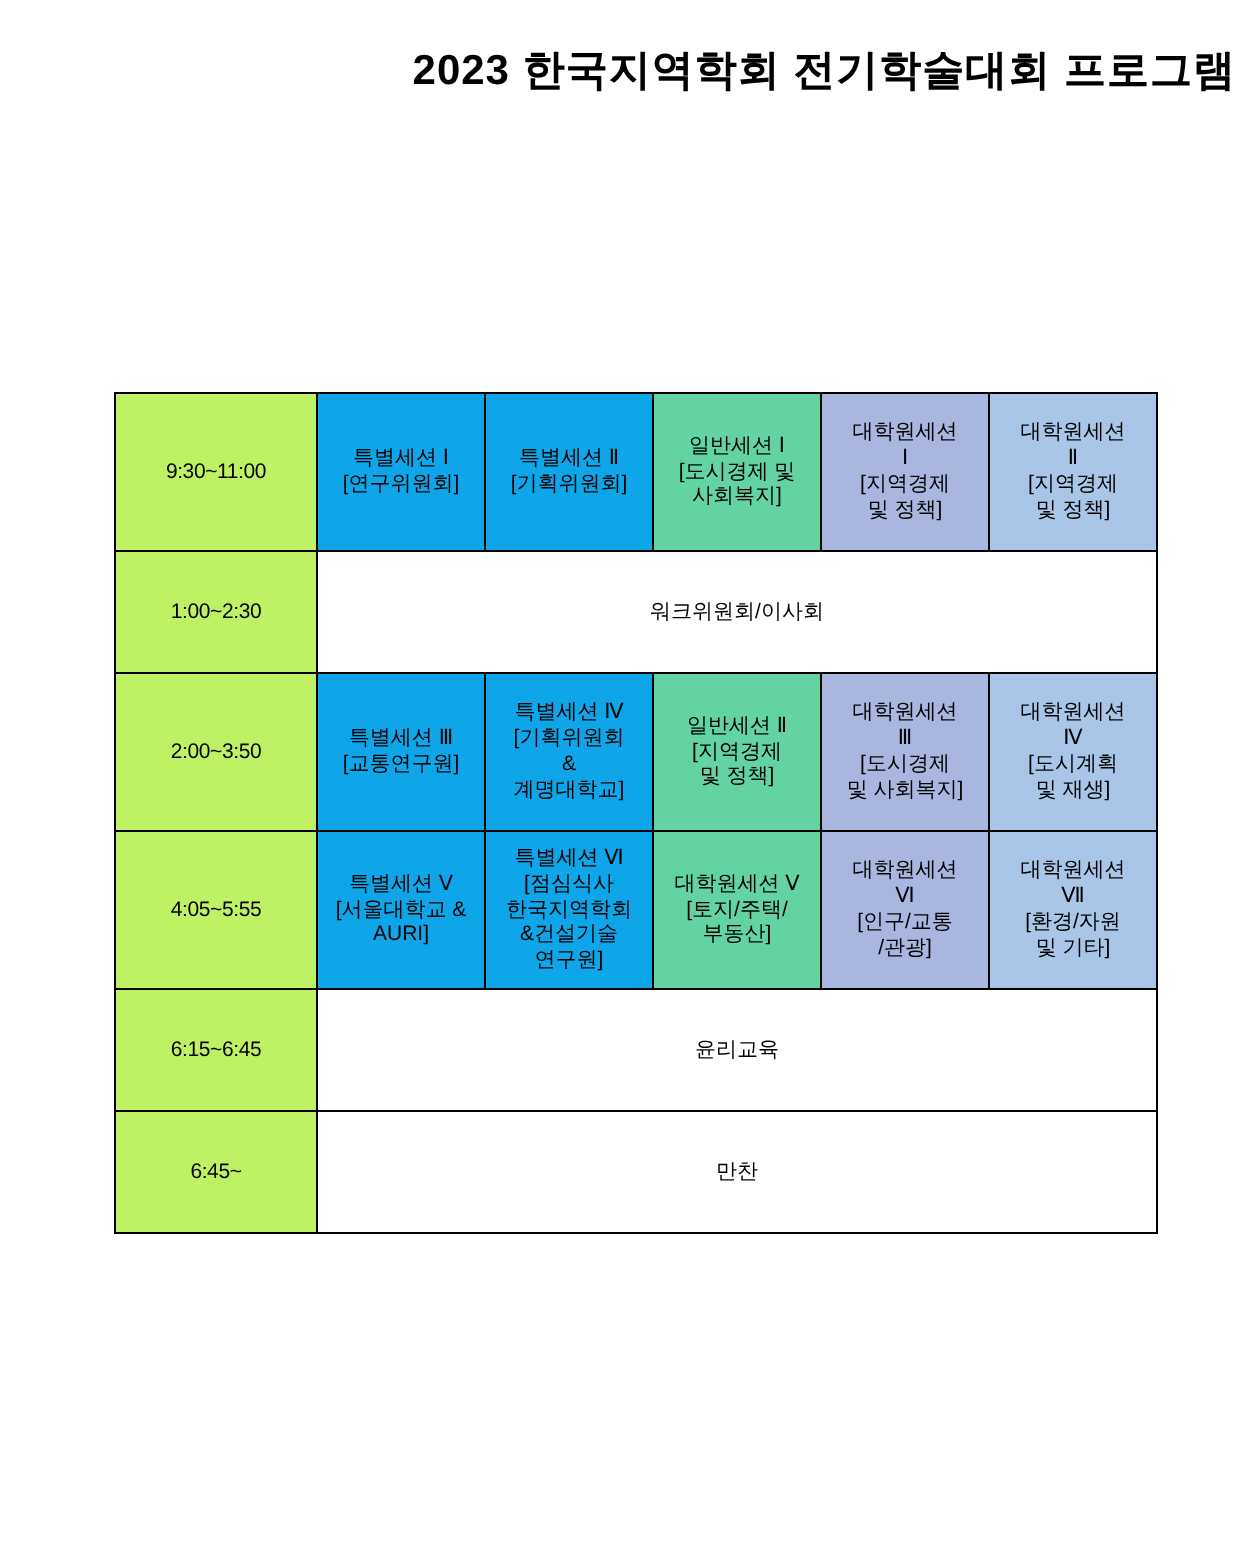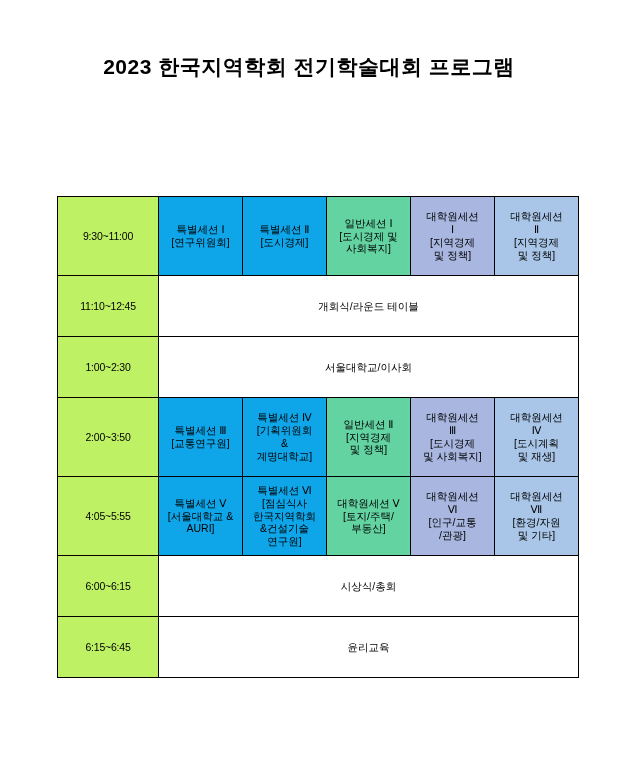--- a/index.html
+++ b/index.html
@@ -9,25 +9,25 @@
   }
   body {
     width: 618px;
     height: 782px;
     font-family: "Liberation Sans", sans-serif;
     color: #000000;
     position: relative;
     overflow: hidden;
   }
   .page-title {
-    text-align: center;
+    text-align: right;
     font-size: 21px;
     font-weight: bold;
     letter-spacing: 0.5px;
-    margin-top: 53px;
+    margin-top: 21px;
     margin-bottom: 0;
   }
   .schedule-wrap {
     position: absolute;
     left: 57px;
     top: 196px;
     width: 504px;
   }
   table.schedule {
     border-collapse: collapse;
@@ -77,21 +77,21 @@
           <td class="time-cell">9:30~11:00</td>
           <td class="session c-yellow">
             <span class="cell-lines">
               <span>특별세션 Ⅰ</span>
               <span>[연구위원회]</span>
             </span>
           </td>
           <td class="session c-yellow">
             <span class="cell-lines">
               <span>특별세션 Ⅱ</span>
-              <span>[도시경제]</span>
+              <span>[기획위원회]</span>
             </span>
           </td>
           <td class="session c-green">
             <span class="cell-lines">
               <span>일반세션 Ⅰ</span>
               <span>[도시경제 및</span>
               <span>사회복지]</span>
             </span>
           </td>
           <td class="session c-blue">
@@ -105,26 +105,22 @@
           <td class="session c-blue2">
             <span class="cell-lines">
               <span>대학원세션</span>
               <span>Ⅱ</span>
               <span>[지역경제</span>
               <span>및 정책]</span>
             </span>
           </td>
         </tr>
         <tr>
-          <td class="time-cell">11:10~12:45</td>
-          <td class="wide" colspan="5">개회식/라운드 테이블</td>
-        </tr>
-        <tr>
           <td class="time-cell">1:00~2:30</td>
-          <td class="wide" colspan="5">서울대학교/이사회</td>
+          <td class="wide" colspan="5">워크위원회/이사회</td>
         </tr>
         <tr>
           <td class="time-cell">2:00~3:50</td>
           <td class="session c-yellow">
             <span class="cell-lines">
               <span>특별세션 Ⅲ</span>
               <span>[교통연구원]</span>
             </span>
           </td>
           <td class="session c-yellow">
@@ -195,22 +191,22 @@
           <td class="session c-blue2">
             <span class="cell-lines">
               <span>대학원세션</span>
               <span>Ⅶ</span>
               <span>[환경/자원</span>
               <span>및 기타]</span>
             </span>
           </td>
         </tr>
         <tr>
-          <td class="time-cell">6:00~6:15</td>
-          <td class="wide" colspan="5">시상식/총회</td>
-        </tr>
-        <tr>
           <td class="time-cell">6:15~6:45</td>
           <td class="wide" colspan="5">윤리교육</td>
+        </tr>
+        <tr>
+          <td class="time-cell">6:45~</td>
+          <td class="wide" colspan="5">만찬</td>
         </tr>
       </tbody>
   </table>
 </div>
 
 </body></html>

